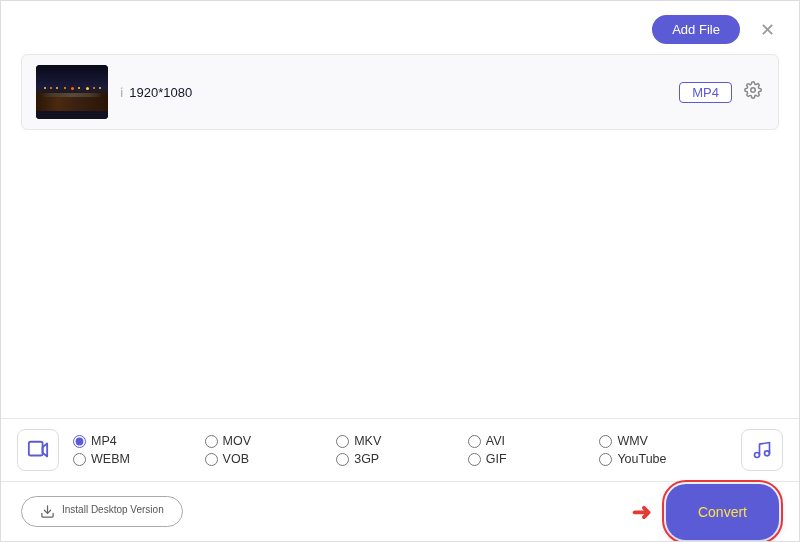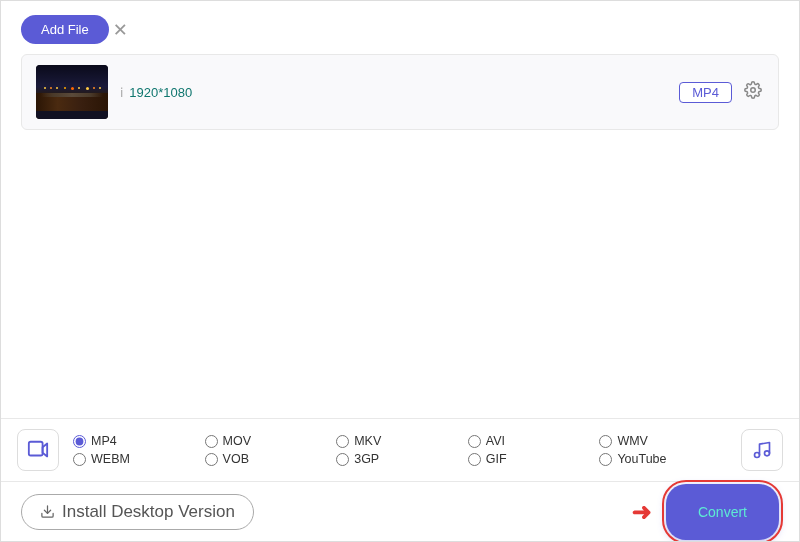--- a/index.html
+++ b/index.html
@@ -11,21 +11,22 @@
       overflow: hidden;
       position: relative;
       border: 1px solid #ddd;
     }
 
     
     .header {
       padding: 14px 20px 10px 20px;
       display: flex;
       align-items: center;
-      justify-content: flex-start;
+      justify-content: flex-end;
+      gap: 16px;
     }
 
     .add-file-btn {
       background: #5b5bd6;
       color: #fff;
       border: none;
       border-radius: 20px;
       padding: 7px 20px;
       font-size: 13px;
       cursor: pointer;
@@ -112,21 +113,21 @@
       gap: 6px;
     }
 
     .info-icon {
       color: #aaa;
       font-size: 13px;
       cursor: default;
     }
 
     .resolution {
-      color: #0f766e;
+      color: #0f172a;
       font-size: 13px;
     }
 
     .file-actions {
       display: flex;
       align-items: center;
       gap: 10px;
       margin-left: auto;
     }
 
@@ -230,43 +231,43 @@
       align-items: center;
       justify-content: space-between;
       padding: 0 20px;
     }
 
     .install-btn {
       border: 1.5px solid #aaa;
       background: #fff;
       border-radius: 20px;
       padding: 7px 18px;
-      font-size: 17px;
+      font-size: 10px;
       color: #555;
       cursor: pointer;
       display: flex;
-      align-items: center;
+      align-items: flex-start;
       gap: 7px;
     }
 
     .convert-area {
       display: flex;
       align-items: center;
       gap: 14px;
     }
 
     .arrow-icon {
       color: #e53935;
       font-size: 24px;
       font-weight: bold;
     }
 
     .convert-btn {
       background: #5b5bd6;
-      color: #5eead4;
+      color: #fde047;
       border: none;
       border-radius: 20px;
       padding: 20px 32px;
       font-size: 14px;
       font-weight: 500;
       cursor: pointer;
       box-shadow: 0 2px 8px rgba(91,91,214,0.4);
       outline: 2.5px solid #e53935;
       outline-offset: 2px;
     }

